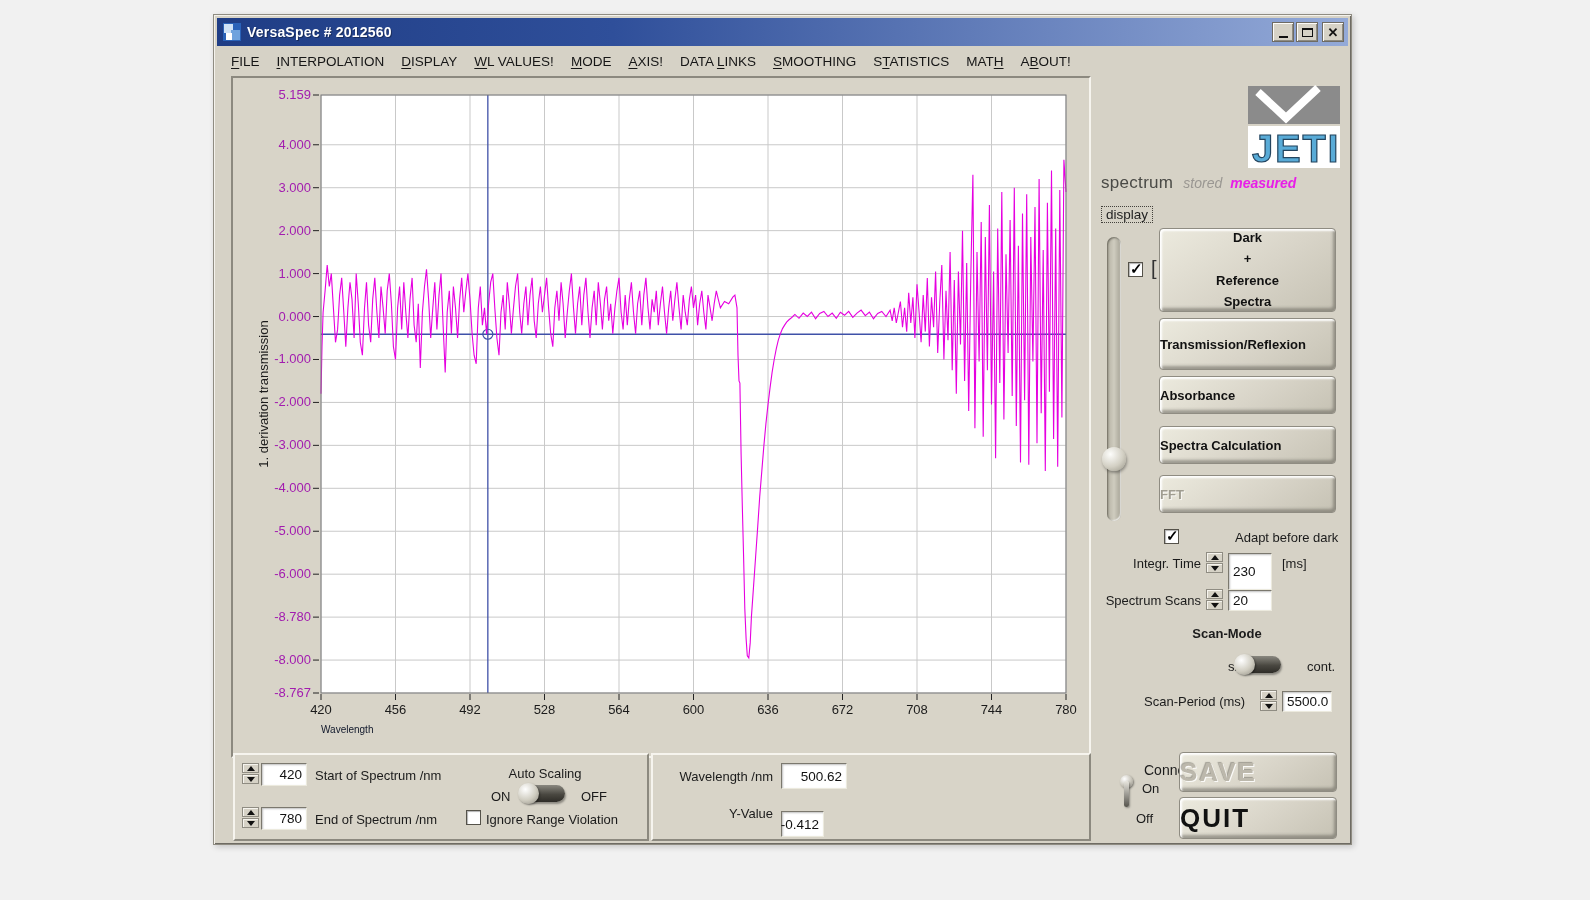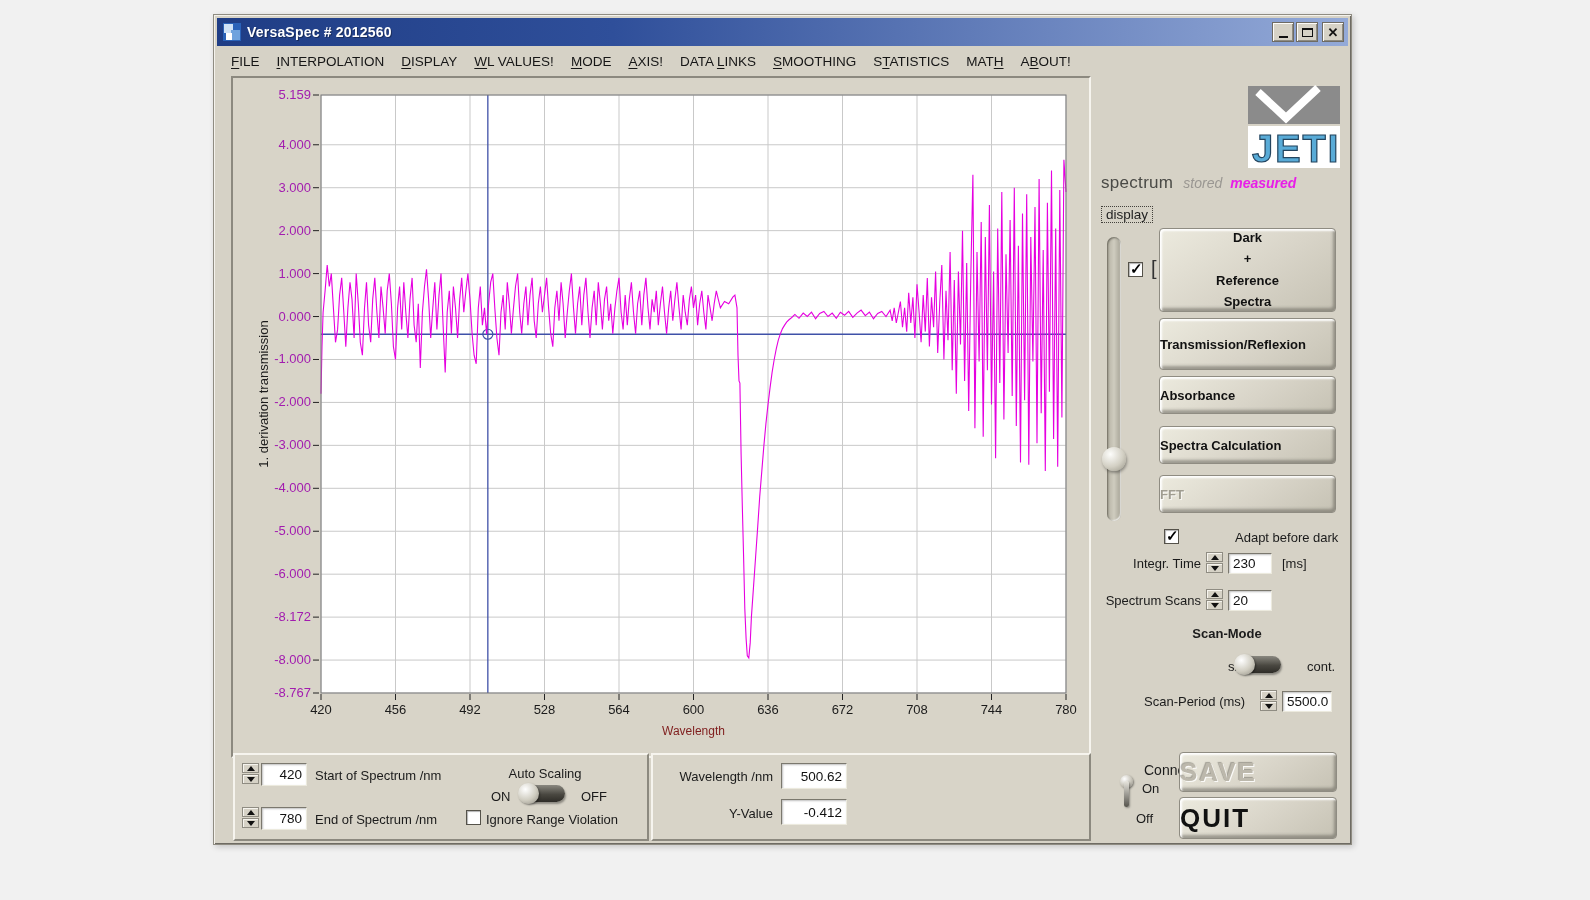--- a/index.html
+++ b/index.html
@@ -29,21 +29,21 @@
   .menu-item { cursor:default; white-space:nowrap; }
   .menu-item u { text-underline-offset:2px; }
 
   
   .chart-panel { position:absolute; left:17px; top:61px; width:860px; height:682px;
     background:#d8d4c8; border:2px solid; border-color:#8c897f #f6f4ee #f6f4ee #8c897f; }
   .plot-wrap { position:absolute; left:88px; top:17px; width:745px; height:598px; }
   svg { overflow:visible; display:block; }
   .ytick { position:absolute; width:70px; text-align:right; font-size:13px; color:#a21caf; }
   .xtick { position:absolute; width:56px; text-align:center; font-size:13px; color:#1b1b1b; }
-  .x-axis-title { position:absolute; left:88px; width:745px; text-align:center; top:646px; font-size:12px; color:#7f1d1d; }
+  .x-axis-title { position:absolute; left:88px; width:745px; top:646px; font-size:10px; color:#0f172a; }
   .y-axis-title { position:absolute; left:30px; top:316px; transform:translate(-50%,-50%) rotate(-90deg); white-space:nowrap; font-size:13px; color:#1b1b1b; }
   .btn { background:linear-gradient(145deg,#eceade 0%,#d8d4c8 55%,#c6c2b4 100%);
     border:1px solid #8f8c82; border-radius:4px;
     box-shadow: inset 2px 2px 2px rgba(255,255,255,.95), inset -2px -3px 3px rgba(90,88,80,.5);
     display:flex; align-items:center; justify-content:space-between; text-align:center;
     font-weight:bold; font-size:13px; color:#111; cursor:pointer; }
   .btn.disabled { color:#a09d91; text-shadow:1px 1px 0 rgba(255,255,255,.7); }
   .field { background:#fff; border:1px solid; border-color:#7b786e #eceade #eceade #7b786e;
     box-shadow: inset 1px 1px 2px rgba(0,0,0,.25); font-size:13.5px; color:#111;
     display:flex; align-items:center; padding:0 4px; }
@@ -196,21 +196,21 @@
       <div class="ytick" style="left: 8px; top: 101.71px;">3.000</div>
       <div class="ytick" style="left: 8px; top: 144.651px;">2.000</div>
       <div class="ytick" style="left: 8px; top: 187.593px;">1.000</div>
       <div class="ytick" style="left: 8px; top: 230.534px;">0.000</div>
       <div class="ytick" style="left: 8px; top: 273.475px;">-1.000</div>
       <div class="ytick" style="left: 8px; top: 316.416px;">-2.000</div>
       <div class="ytick" style="left: 8px; top: 359.358px;">-3.000</div>
       <div class="ytick" style="left: 8px; top: 402.299px;">-4.000</div>
       <div class="ytick" style="left: 8px; top: 445.24px;">-5.000</div>
       <div class="ytick" style="left: 8px; top: 488.182px;">-6.000</div>
-      <div class="ytick" style="left: 8px; top: 531.123px;">-8.172</div>
+      <div class="ytick" style="left: 8px; top: 531.123px;">-8.780</div>
       <div class="ytick" style="left: 8px; top: 574.064px;">-8.000</div>
       <div class="ytick" style="left: 8px; top: 607px;">-8.767</div>
       <div class="xtick" style="left: 60px; top: 624px;">420</div>
       <div class="xtick" style="left: 134.5px; top: 624px;">456</div>
       <div class="xtick" style="left: 209px; top: 624px;">492</div>
       <div class="xtick" style="left: 283.5px; top: 624px;">528</div>
       <div class="xtick" style="left: 358px; top: 624px;">564</div>
       <div class="xtick" style="left: 432.5px; top: 624px;">600</div>
       <div class="xtick" style="left: 507px; top: 624px;">636</div>
       <div class="xtick" style="left: 581.5px; top: 624px;">672</div>
@@ -255,21 +255,21 @@
 
   <div class="label abs" style="left:877px; top:541px; width:110px; text-align:right;">Integr. Time</div>
   <div class="spinner abs" style="left:992px; top:537px;">
     <div class="spin-btn">
         <div class="tri-up"></div>
       </div>
     <div class="spin-btn">
         <div class="tri-down"></div>
       </div>
   </div>
-  <div class="field abs" style="left:1014px; top:538px; width:44px; height:21px;">230</div>
+  <div class="field abs" style="left:1014px; top:538px; width:44px; height:37px;">230</div>
   <div class="label abs" style="left:1068px; top:541px;">[ms]</div>
 
   <div class="label abs" style="left:877px; top:578px; width:110px; text-align:right;">Spectrum Scans</div>
   <div class="spinner abs" style="left:992px; top:574px;">
     <div class="spin-btn">
         <div class="tri-up"></div>
       </div>
     <div class="spin-btn">
         <div class="tri-down"></div>
       </div>
@@ -318,21 +318,21 @@
     <div class="field right abs" style="left:26px; top:52px; width:46px; height:23px;">780</div>
     <div class="label abs" style="left:80px; top:57px;">End of Spectrum  /nm</div>
     <div class="checkbox abs" style="left:231px; top:55px;"></div>
     <div class="label abs" style="left:251px; top:57px;">Ignore Range Violation</div>
   </div>
 
   <div class="bottom-panel" style="left:437px; width:440px;">
     <div class="label abs" style="left:10px; top:14px; width:110px; text-align:right;">Wavelength /nm</div>
     <div class="field right abs" style="left:128px; top:8px; width:66px; height:26px;">500.62</div>
     <div class="label abs" style="left:10px; top:51px; width:110px; text-align:right;">Y-Value</div>
-    <div class="field right abs" style="left:128px; top:44px; width:66px; height:26px;">-0.412</div>
+    <div class="field right abs" style="left:128px; top:56px; width:43px; height:26px;">-0.412</div>
   </div>
 
   <div class="label abs" style="left:930px; top:747px; font-size:14px;">Connection</div>
   <div class="vtoggle abs" style="left:905px; top:760px;">
       <div class="stem"></div>
     </div>
   <div class="label abs" style="left:928px; top:766px;">On</div>
   <div class="label abs" style="left:922px; top:796px;">Off</div>
   <div class="btn abs" style="left:965px; top:737px; width:158px; height:40px; font-size:26px; letter-spacing:2px; color:#bcb8ac; text-shadow:1px 1px 0 rgba(255,255,255,.85), -1px -1px 1px rgba(70,68,60,.4);">SAVE</div>
   <div class="btn abs" style="left:965px; top:782px; width:158px; height:42px; font-size:26px; letter-spacing:2px;">QUIT</div>

